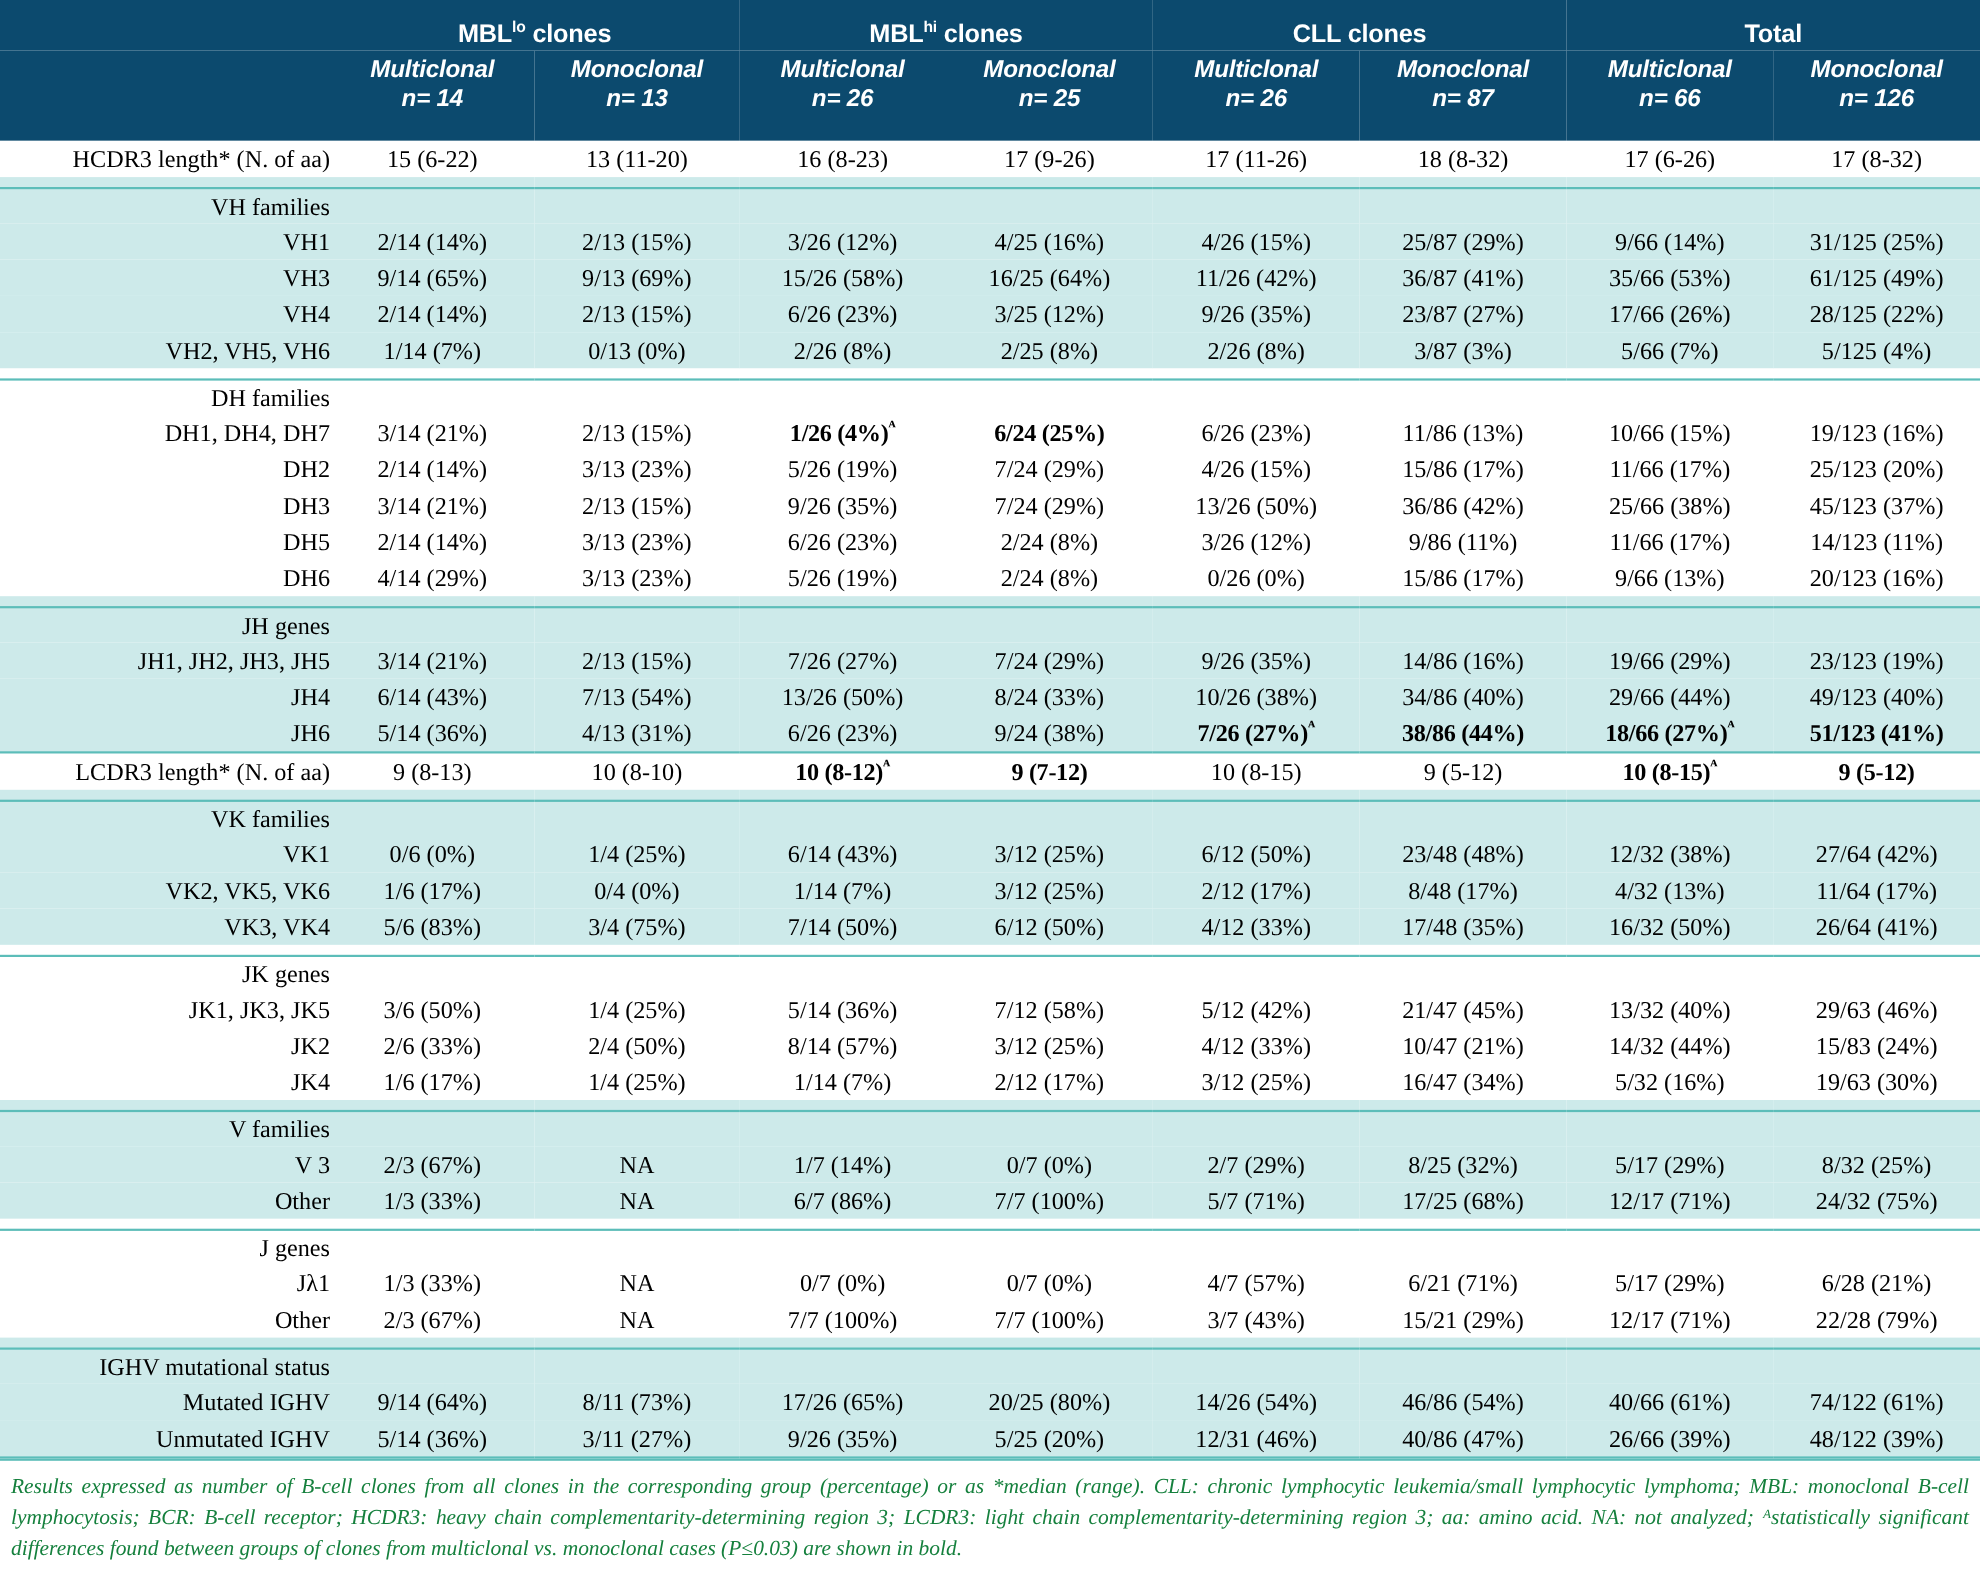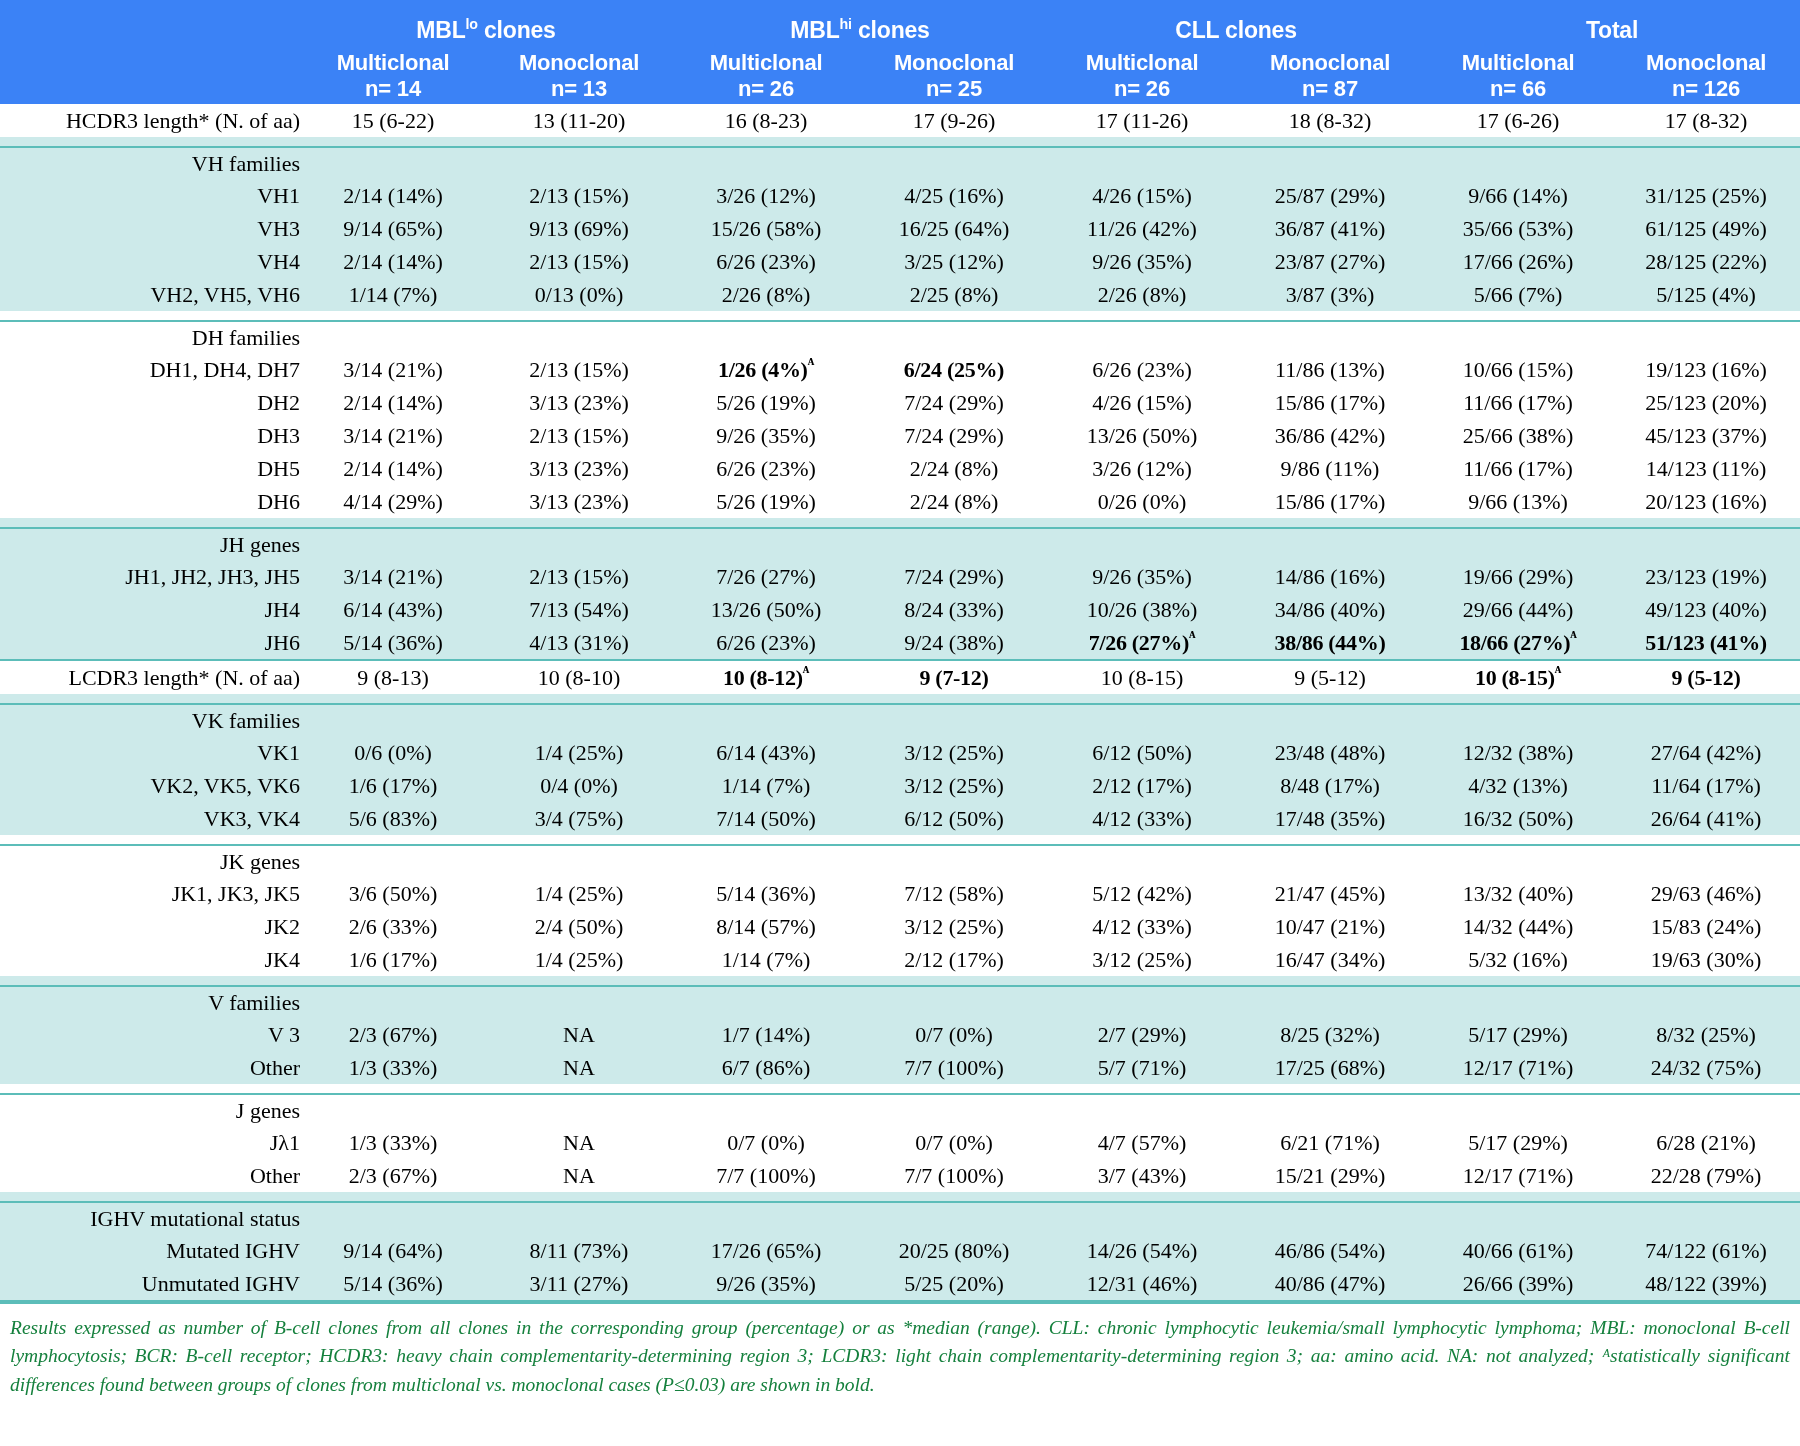--- a/index.html
+++ b/index.html
@@ -11,40 +11,41 @@
   }
   #table-root{width:1800px;}
   table.bcr-table{
     width:1800px;
     border-collapse:collapse;
     table-layout:fixed;
     font-size:21px;
   }
   
   thead tr.group-row th, thead tr.sub-row th{
-    background:#3b82f6;
+    background:#0c4a6e;
     color:#ffffff;
     font-family:"Liberation Sans", sans-serif;
     font-weight:bold;
     padding:0;
     text-align:center;
     vertical-align:bottom;
     letter-spacing:-0.2px;
   }
   thead tr.group-row th{
     font-size:23px;
     height:36px;
     padding-top:8px;
     padding-bottom:2px;
   }
   thead tr.sub-row th{
     font-size:22px;
     height:56px;
-    padding-bottom:2px;
+    padding-bottom:26px;
     line-height:1.18;
+    font-style:italic;
   }
   thead th.rowhead-blank{background:#5cbdb9;}
   .sup{font-size:0.62em;vertical-align:super;line-height:0;}
   
   tbody td{
     padding:0;
     height:33px;
     vertical-align:middle;
     font-size:22px;
     text-align:center;

